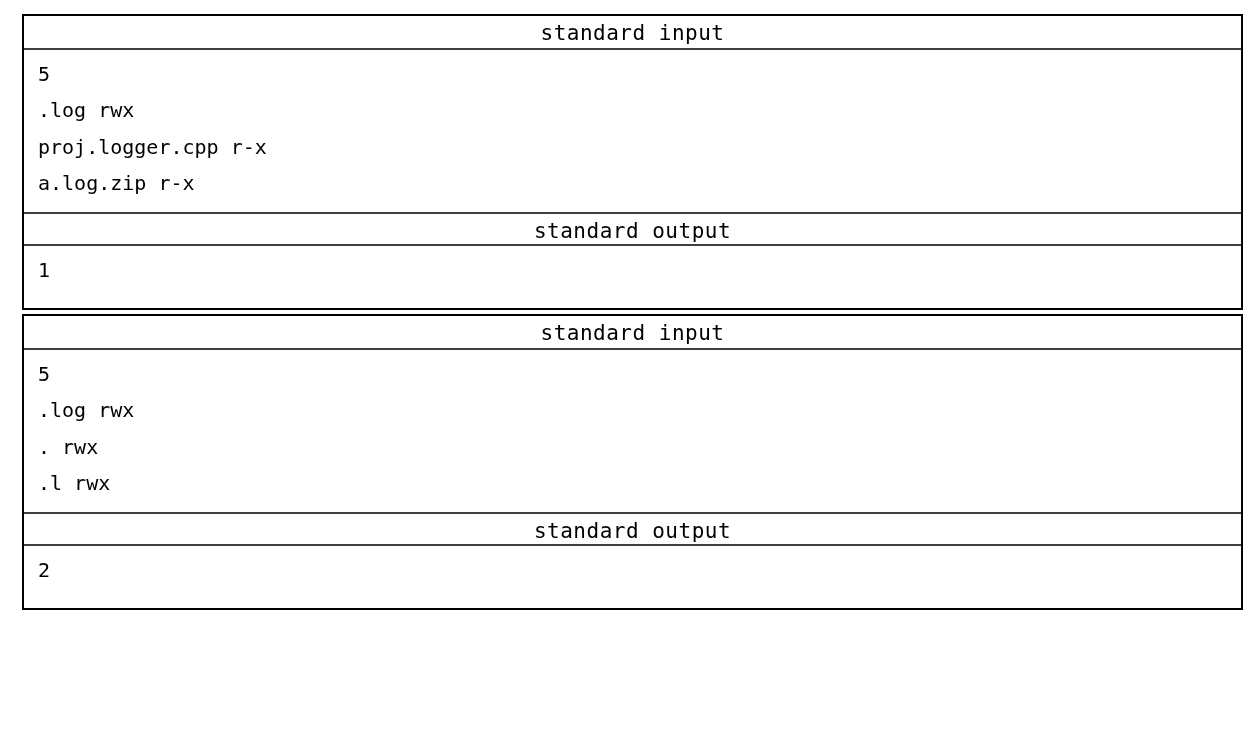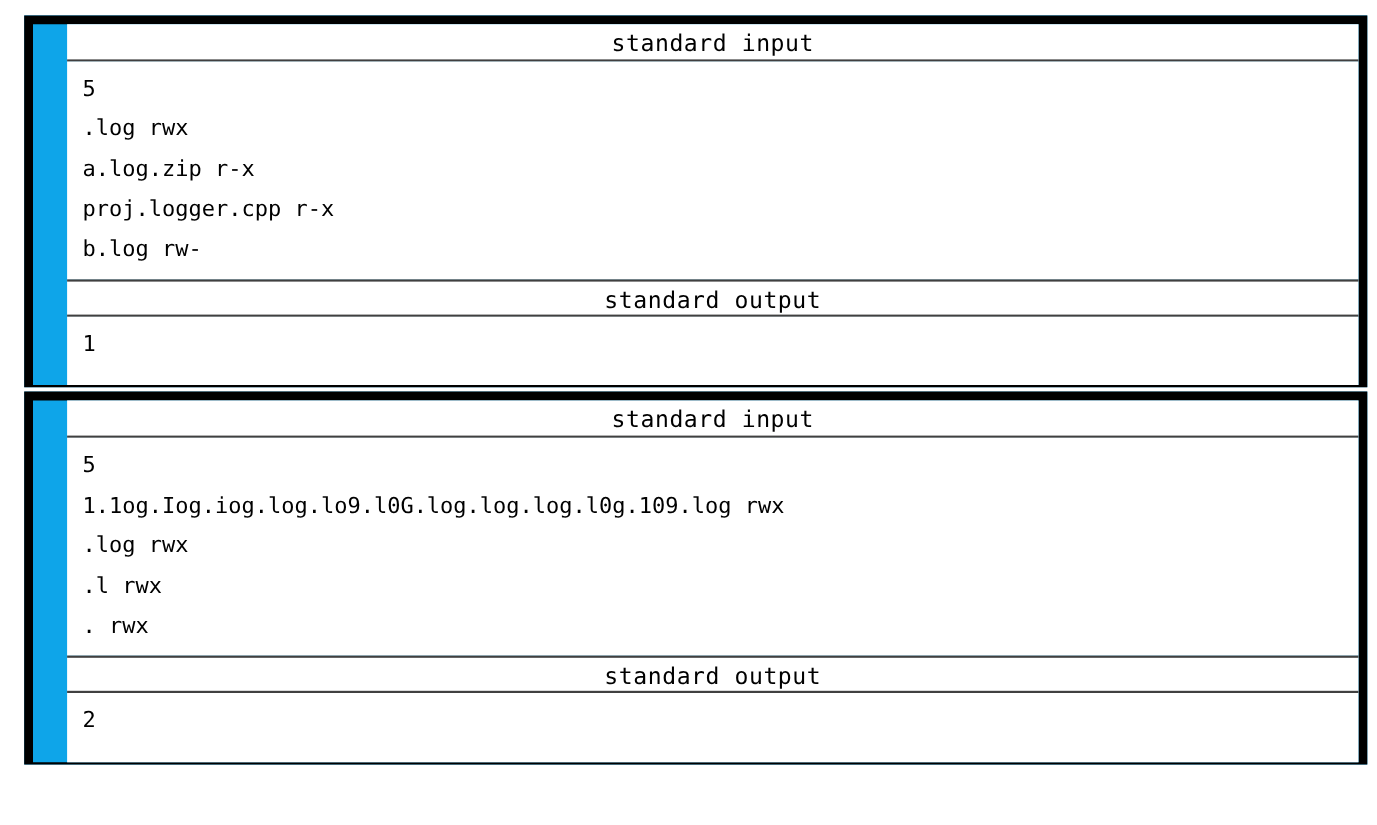--- a/index.html
+++ b/index.html
@@ -17,26 +17,25 @@
   }
 
   #samples {
     position: absolute;
     left: 22px;
     top: 14px;
     width: 1221px;
   }
 
   .sample-test {
-    border: 8px solid #000000;
+    border: 2px solid #000000;
     border-bottom-width: 2px;
     box-sizing: border-box;
     width: 100%;
-    background: #0ea5e9;
-    padding-left: 31px;
+    background: #0369a1;
   }
 
   .sample-test + .sample-test {
     margin-top: 4px;
   }
 
   .io-header {
     text-align: center;
     font-family: "DejaVu Sans Mono", "Liberation Mono", monospace;
     font-size: 21px;
@@ -75,30 +74,30 @@
     border-top: 2px solid #404040;
   }
 </style>
 </head>
 <body>
 
 <div id="samples">
     <div class="sample-test">
       <div class="io-section">
         <div class="io-header">standard input</div>
-        <div class="io-body input"><div class="line">5</div><div class="line">.log rwx</div><div class="line">a.log.zip r-x</div><div class="line">proj.logger.cpp r-x</div><div class="line">b.log rw-</div></div>
+        <div class="io-body input"><div class="line">5</div><div class="line">.log rwx</div><div class="line">proj.logger.cpp r-x</div><div class="line">a.log.zip r-x</div></div>
       </div>
       <div class="io-section">
         <div class="io-header">standard output</div>
         <div class="io-body output"><div class="line">1</div></div>
       </div>
     </div>
     <div class="sample-test">
       <div class="io-section">
         <div class="io-header">standard input</div>
-        <div class="io-body input"><div class="line">5</div><div class="line">1.1og.Iog.iog.log.lo9.l0G.log.log.log.l0g.109.log rwx</div><div class="line">.log rwx</div><div class="line">.l rwx</div><div class="line">. rwx</div></div>
+        <div class="io-body input"><div class="line">5</div><div class="line">.log rwx</div><div class="line">. rwx</div><div class="line">.l rwx</div></div>
       </div>
       <div class="io-section">
         <div class="io-header">standard output</div>
         <div class="io-body output"><div class="line">2</div></div>
       </div>
     </div>
   </div>
 
 </body></html>

